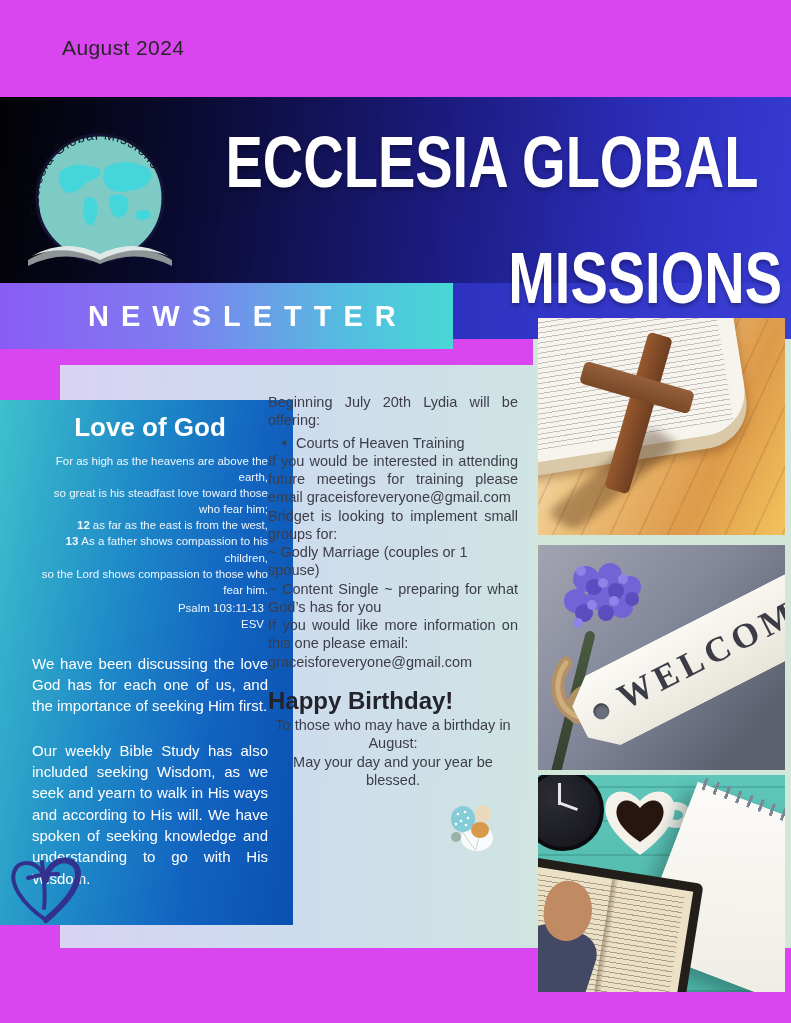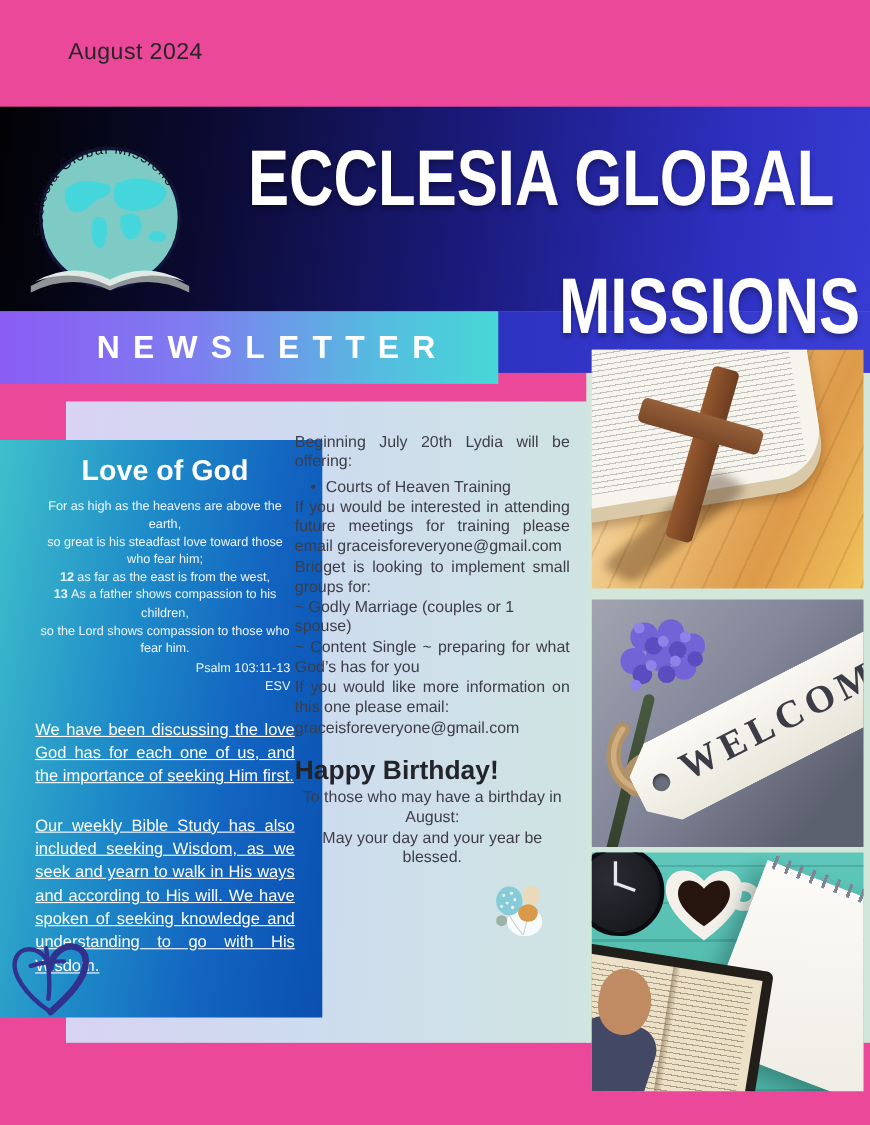--- a/index.html
+++ b/index.html
@@ -1,16 +1,16 @@
 <!DOCTYPE html>
 <html><head>
 <meta charset="utf-8">
 <style>
   html,body{margin:0;padding:0;background:#ffffff;}
-  .page{position:relative;width:791px;height:1023px;background:#ec4899;overflow:hidden;
+  .page{position:relative;width:791px;height:1023px;background:#d946ef;overflow:hidden;
         font-family:"Liberation Sans",sans-serif;}
 
   
   .date{position:absolute;left:62px;top:36px;font-size:21px;color:#262626;letter-spacing:.4px;}
 
   .header-band{position:absolute;left:0;top:97px;width:791px;height:186px;z-index:4;
     background:linear-gradient(97deg,#020204 0%,#0b0b34 25%,#1b1b7e 55%,#2d2fbe 82%,#373bd2 100%);}
   .header-ext{position:absolute;left:452px;top:283px;width:339px;height:56px;z-index:4;
     background:linear-gradient(90deg,#2e32c0,#3a3ed4);}
 
@@ -29,24 +29,24 @@
   
   .mint-panel{position:absolute;left:533px;top:339px;width:258px;height:609px;background:#d2e7da;z-index:1;}
   .mid-panel{position:absolute;left:60px;top:365px;width:475px;height:583px;z-index:2;
     background:linear-gradient(92deg,#d9d2f3 0%,#cddcee 50%,#d0e4e1 100%);}
   .blue-panel{position:absolute;left:0;top:400px;width:293px;height:525px;z-index:3;
     background:linear-gradient(100deg,#3fc0cc 0%,#1f8cc8 38%,#1263c0 70%,#0a50b0 100%);
     color:#fff;box-sizing:border-box;padding:8px 25px 0 32px;}
 
   
   .lg-heading{text-align:center;font-size:26px;font-weight:700;margin:4px 0 10px;}
-  .verse{font-size:11.5px;line-height:1.4;text-align:center;color:#eef6ff;}
+  .verse{font-size:11.5px;line-height:1.4;text-align:right;color:#eef6ff;}
   .vnum:not(:empty){margin-right:3px;font-weight:700;}
   .verse-ref{font-size:11.5px;text-align:right;margin-top:4px;padding-right:4px;color:#eef6ff;}
-  .lp-para{margin-top:23px;font-size:15px;line-height:1.42;text-align:justify;color:#ffffff;text-decoration:underline;}
+  .lp-para{margin-top:23px;font-size:15px;line-height:1.42;text-align:justify;color:#ffffff;}
   .heart-svg{position:absolute;left:4px;top:850px;width:84px;height:80px;z-index:4;}
 
   
   .mc{position:absolute;left:268px;top:393px;width:250px;z-index:3;
       font-size:14.5px;line-height:1.26;color:#3d3d49;}
   .mc p{margin:0;}
   .j{text-align:justify;}
   .mt{margin-top:15px;}
   .bullet-row{display:flex;gap:9px;padding-left:14px;margin-top:4px;}
   .bullet-row::before{content:"\2022";font-weight:700;}

